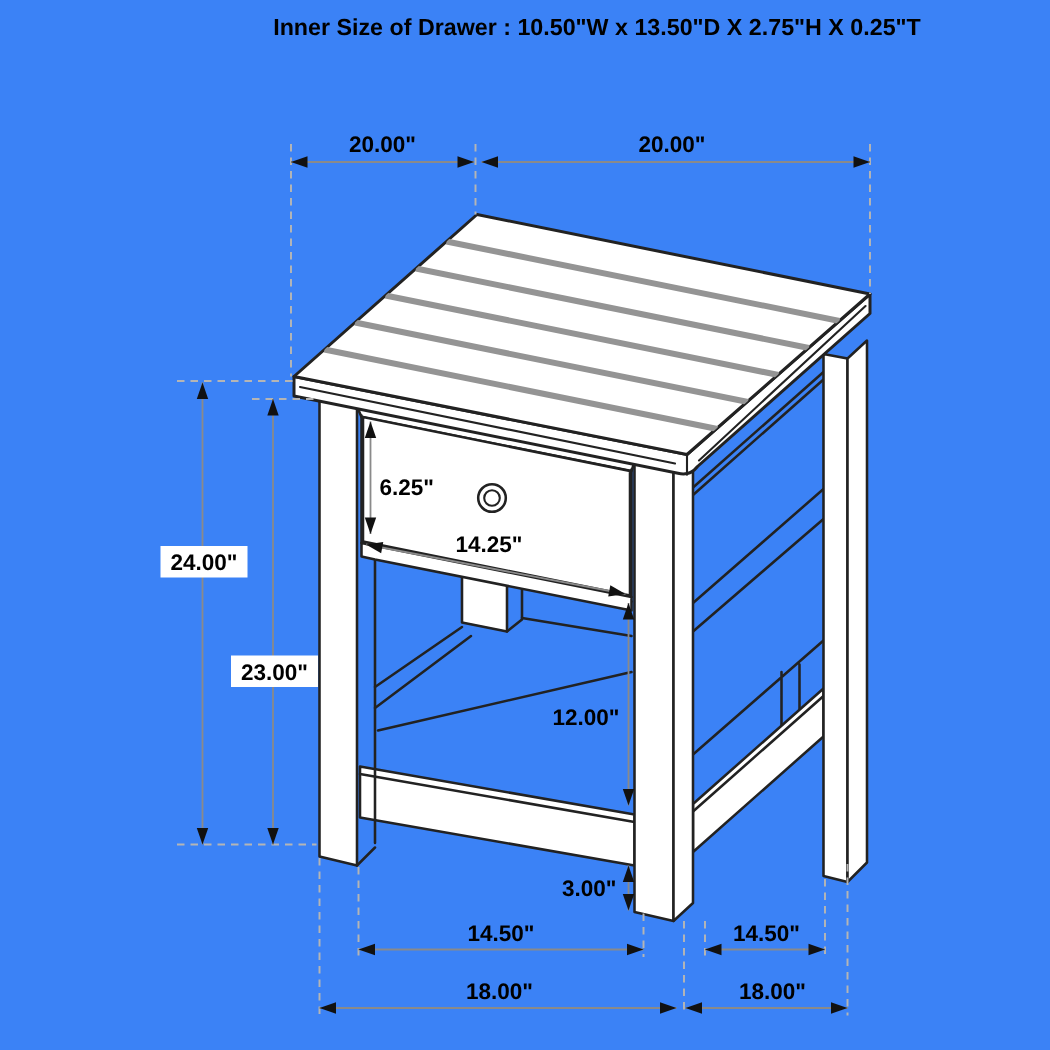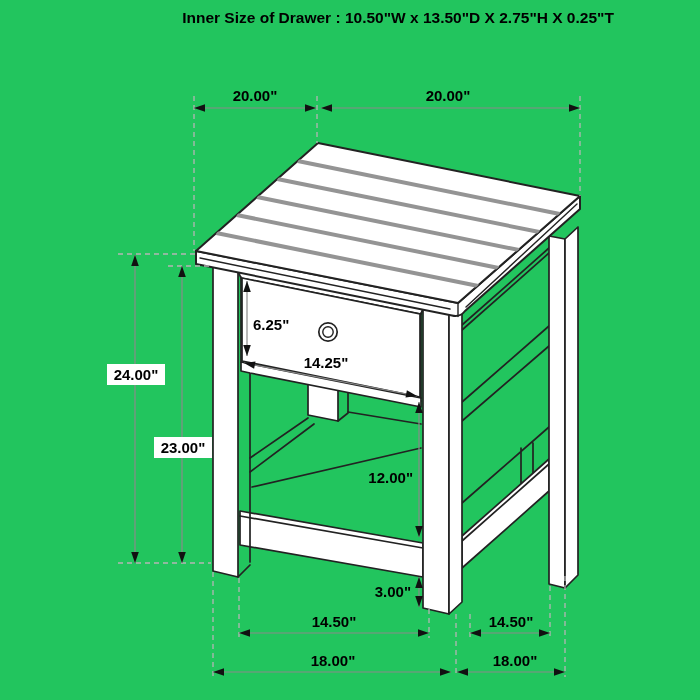--- a/index.html
+++ b/index.html
@@ -1,16 +1,16 @@
 <!DOCTYPE html>
 <html><head>
 <meta charset="utf-8">
 <style>
   html,body{margin:0;padding:0;background:#ffffff;}
-  .stage{position:relative;width:700px;height:700px;background:#22c55e;overflow:hidden;
+  .stage{position:relative;width:700px;height:700px;background:#3b82f6;overflow:hidden;
          font-family:"Liberation Sans",sans-serif;}
   svg{display:block}
   .title-text{font:bold 15.5px "Liberation Sans",sans-serif;}
   .dim-label{font:bold 15px "Liberation Sans",sans-serif;}
   .outline{fill:#ffffff;stroke-linejoin:round;stroke-linecap:round;}
   .ln{fill:none;stroke-linejoin:round;stroke-linecap:round;}
 </style>
 </head>
 <body>
 

